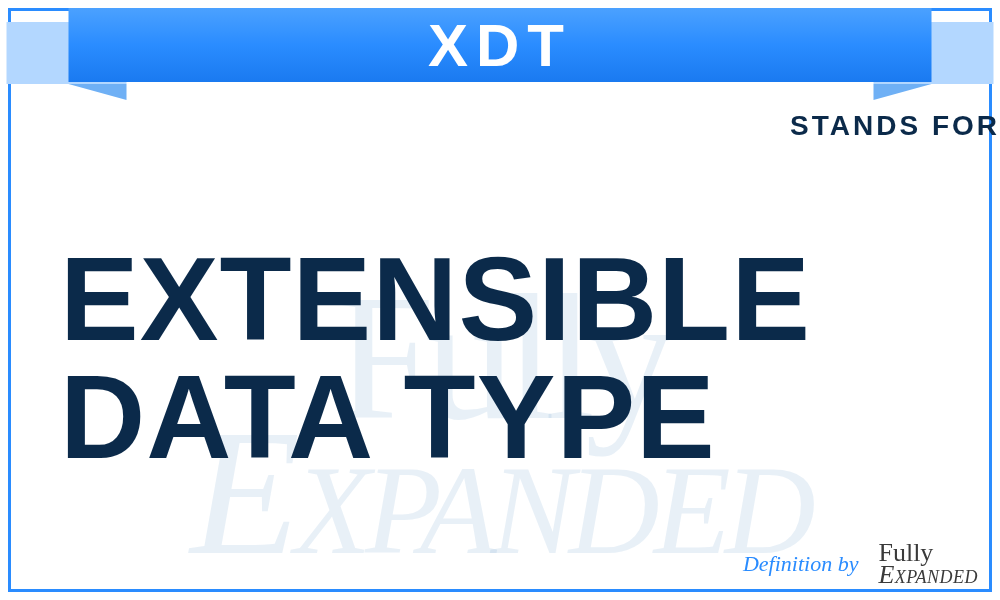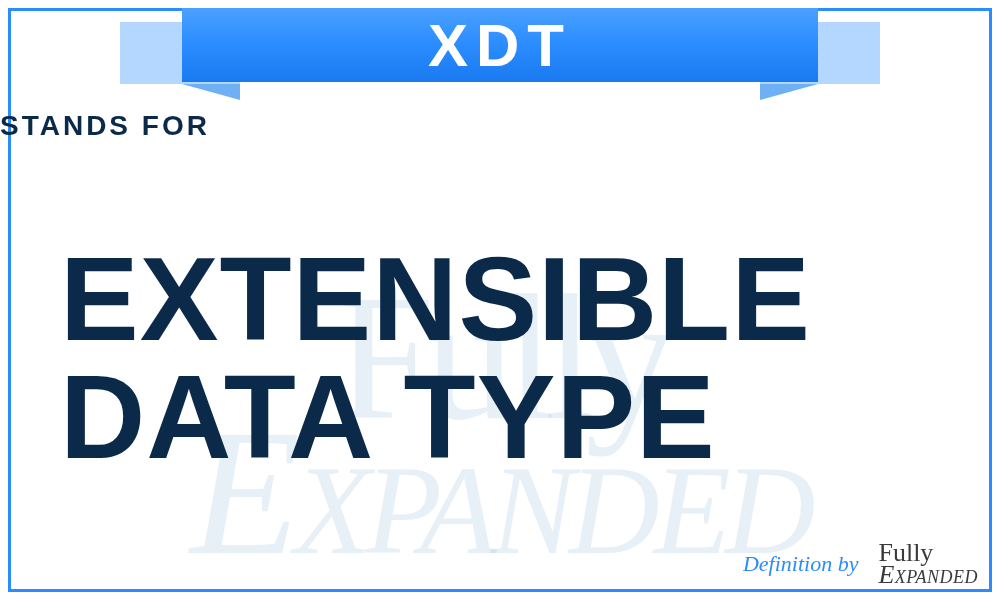--- a/index.html
+++ b/index.html
@@ -20,21 +20,21 @@
       left: 8px;
       right: 8px;
       bottom: 8px;
       border: 3px solid #2a8cff;
     }
     .ribbon-container {
       position: absolute;
       top: 8px;
       left: 50%;
       transform: translateX(-50%);
-      width: 760px;
+      width: 987px;
       height: 90px;
     }
     .ribbon-tail-left {
       position: absolute;
       left: 0;
       top: 14px;
       width: 120px;
       height: 62px;
       background: #b3d7ff;
     }
@@ -83,21 +83,21 @@
       font-weight: 700;
       color: #ffffff;
       letter-spacing: 8px;
       font-stretch: condensed;
     }
     .stands-for {
       position: absolute;
       top: 110px;
       left: 0;
       right: 0;
-      text-align: left;
+      text-align: right;
       font-family: Impact, "Arial Black", sans-serif;
       font-size: 28px;
       font-weight: 700;
       color: #0b2a4a;
       letter-spacing: 3px;
       font-stretch: condensed;
     }
     .watermark {
       position: absolute;
       top: 155px;

